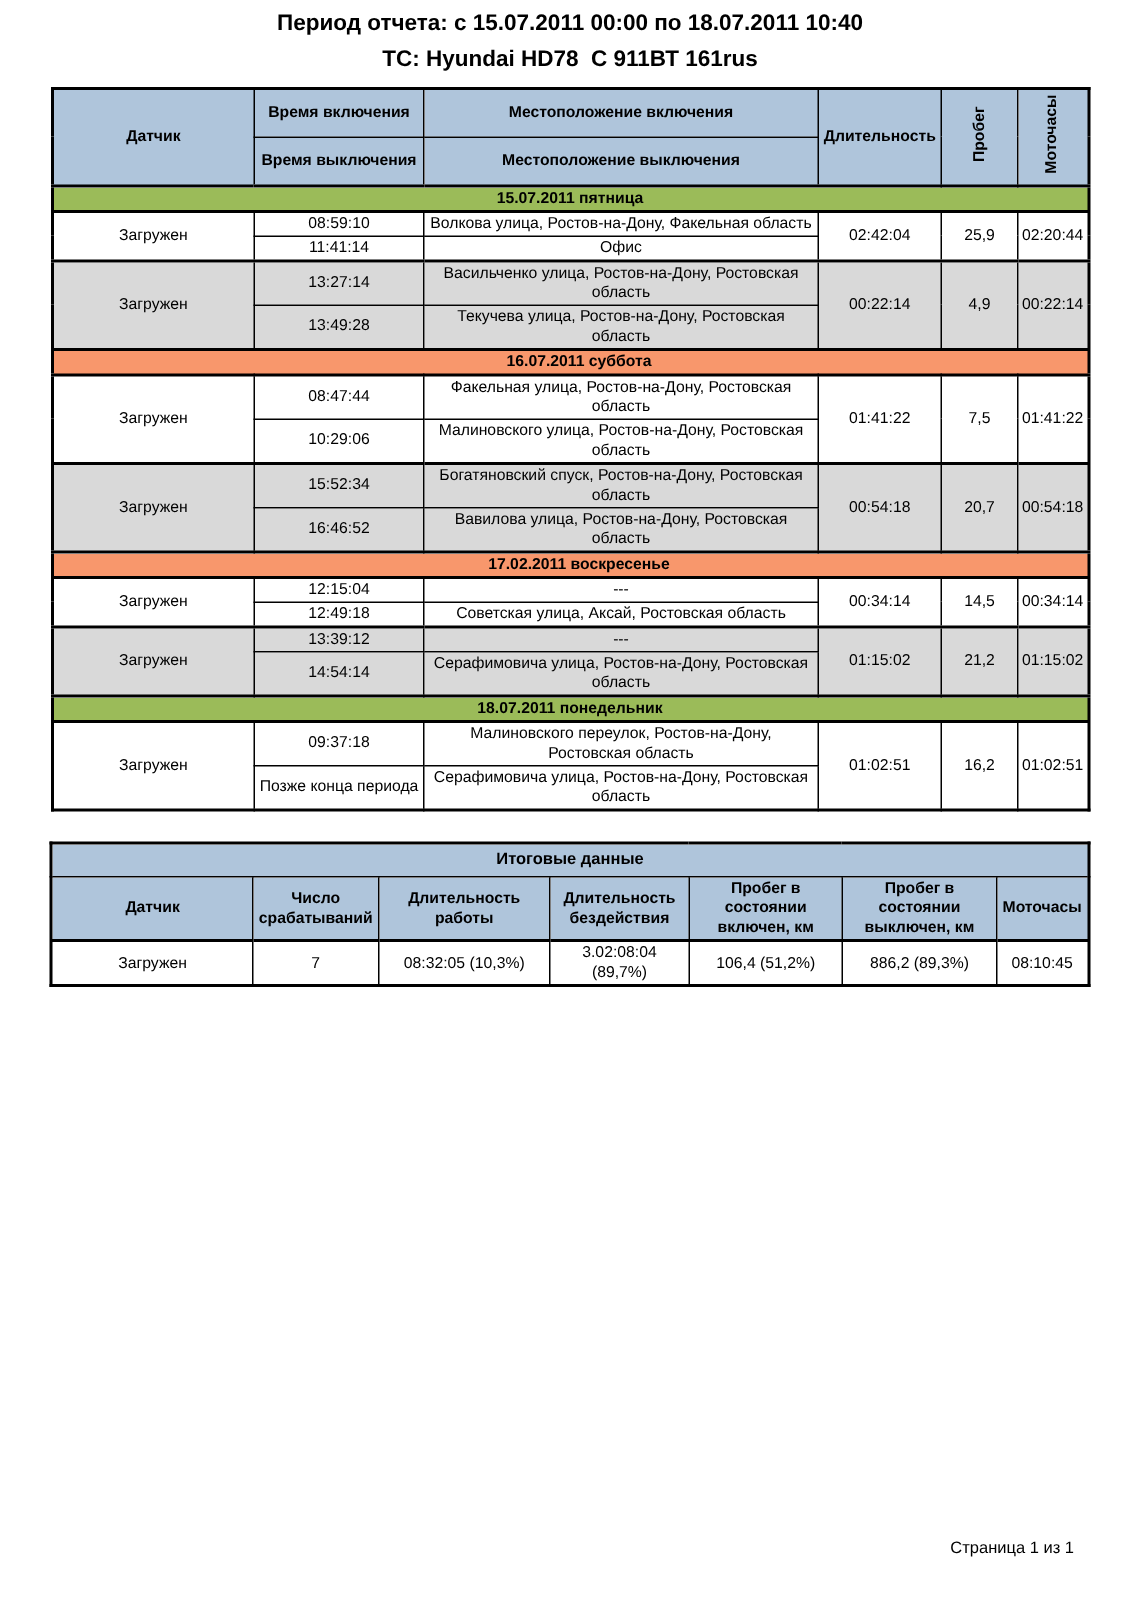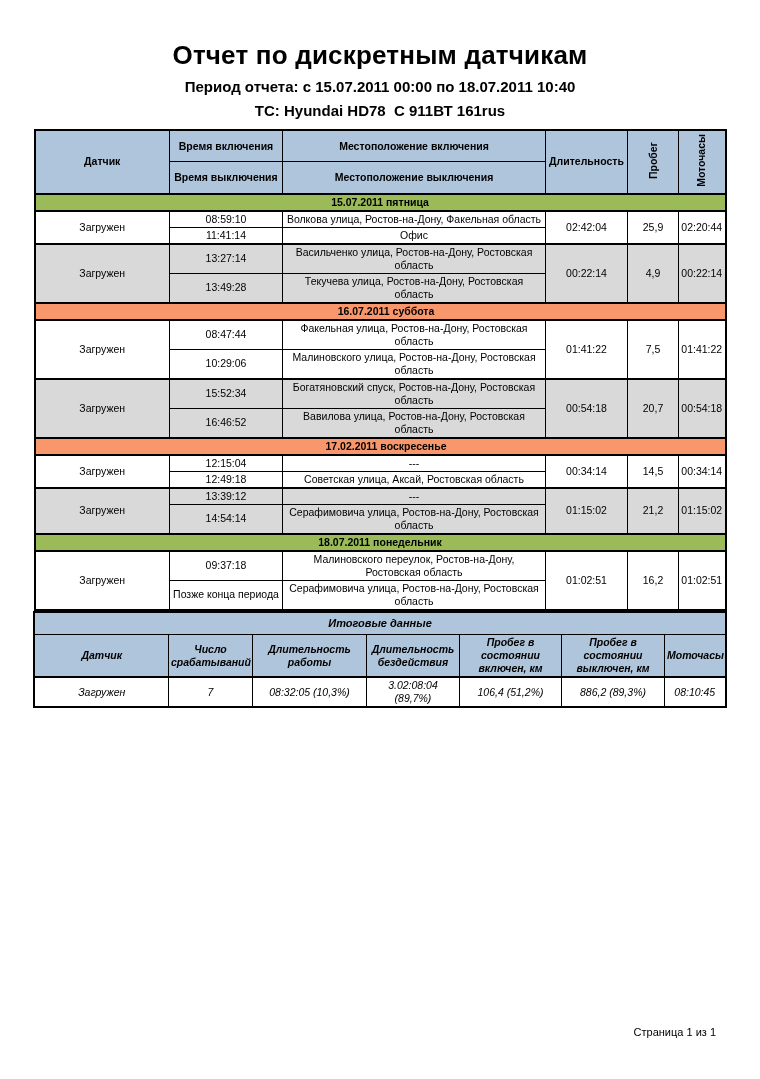--- a/index.html
+++ b/index.html
@@ -69,21 +69,21 @@
     height: 17px;
     border-top: 2px solid #000;
     border-bottom: 2px solid #000;
   }
   td.band.green  { background: #9BBB59; }
   td.band.orange { background: #F8976C; padding-left: 14px; }
 
   tr.pair-first td { border-top: 2px solid #000; }
   tr.alt td { background: #D9D9D9; }
 
-  table.summary { margin-top: 0; font-style: italic; }
+  table.summary { margin-top: 20px; }
   .summary td.band {
     background: #AFC5DB;
     font-weight: bold;
     font-size: 11px;
     height: 23px;
     border-bottom: 1px solid #000;
   }
   .summary thead tr.cols { height: 30px; }
   .summary thead { border-bottom: 2px solid #000; }
   .summary thead tr.cols th { border-bottom: 2px solid #000; }
@@ -110,21 +110,20 @@
     top: 1026px;
     right: 44px;
     font-size: 11px;
   }
 </style>
 </head>
 <body>
 
 <div class="page">
 
-  <div class="title">Отчет по дискретным датчикам</div>
   <div class="subtitle">Период отчета: с 15.07.2011 00:00 по 18.07.2011 10:40</div>
   <div class="subtitle">ТС: Hyundai HD78  С 911ВТ 161rus</div>
 
   <table class="rpt main">
     <colgroup>
       <col style="width:135px">
         <col style="width:113px">
         <col style="width:263px">
       <col style="width:82px">
         <col style="width:51px">

